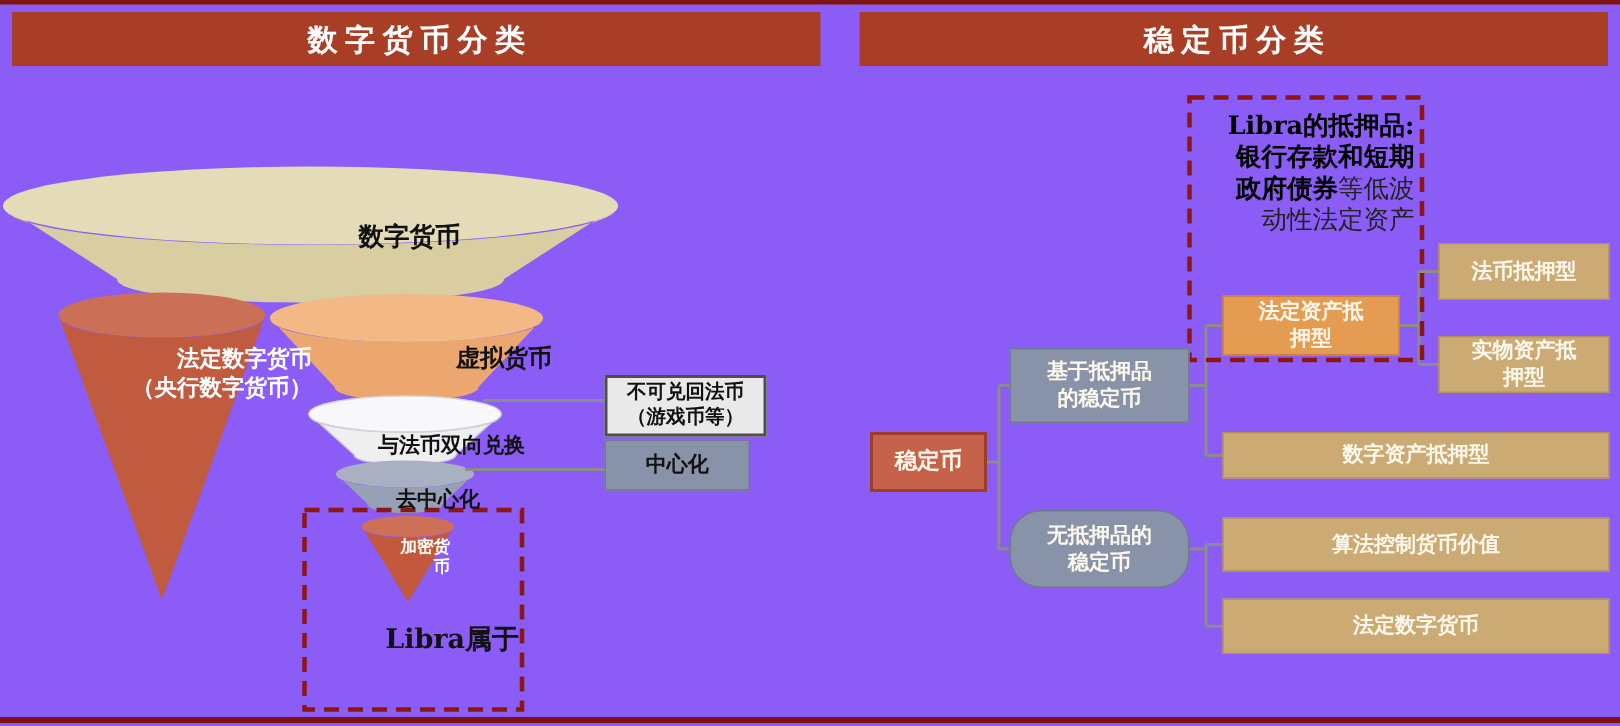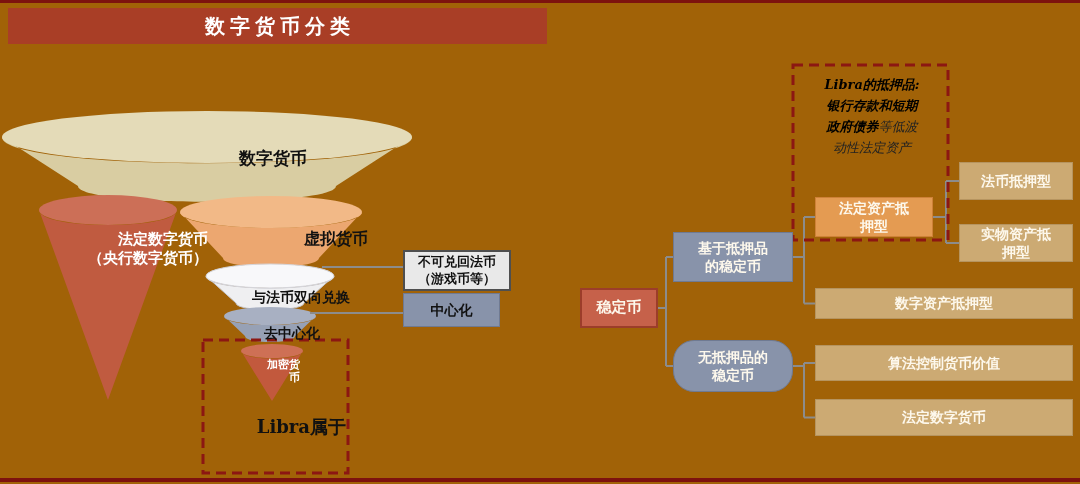--- a/index.html
+++ b/index.html
@@ -1,16 +1,16 @@
 <!DOCTYPE html>
 <html style="--brand-red: #A93E26; --rule-dark: #7D120E; --dashed-red: #8C1712; --connector: #8C8C8C; --funnel-beige: #D9CDA2; --funnel-beige-top: #E4DBB8; --cone-red: #C05B40; --cone-red-top: #CC6F57; --funnel-orange: #ECA770; --funnel-orange-top: #F2B987; --funnel-white: #EFEFF1; --funnel-white-top: #F8F8FA; --funnel-slate: #97A1B5; --funnel-slate-top: #A8B0C2; --small-cone-red: #C2593D; --small-cone-red-top: #CE7055; --box-red: #C6614A; --box-red-border: #9C3D2A; --box-slate: #8893AA; --box-slate-border: #6F7A92; --box-orange: #E49B52; --box-orange-border: #CE8138; --box-tan: #CCAA73; --box-tan-border: #B6945F; --callout-gray: #E9E9E9; --callout-border: #4F4F4F; --text-dark: #111111; --text-light: #FDF8EC;"><head>
 <meta charset="utf-8">
 <style>
   html,body{margin:0;padding:0;background:#fff;}
-  .stage{position:relative;width:1080px;height:484px;background:#a16207;overflow:hidden;
+  .stage{position:relative;width:1080px;height:484px;background:#8b5cf6;overflow:hidden;
          font-family:"DejaVu Serif","Liberation Serif",serif;}
   .rule{position:absolute;left:0;width:1080px;background:var(--rule-dark,#7D120E);}
   .hdr{position:absolute;background:var(--brand-red,#A93E26);color:#fff;font-weight:bold;
        font-size:20px;letter-spacing:5px;text-indent:5px;display:flex;align-items:center;
        justify-content:center;box-sizing:border-box;}
   .lbl{position:absolute;text-align:right;color:var(--text-dark,#111);font-weight:bold;line-height:1.25;}
   .lbl.white{color:#fff;}
   .box{position:absolute;display:flex;flex-direction:column;align-items:center;justify-content:center;
        text-align:center;font-weight:bold;box-sizing:border-box;line-height:1.3;}
   .red-box{background:var(--box-red,#C6614A);border:2px solid var(--box-red-border,#9C3D2A);
@@ -18,34 +18,35 @@
   .slate-box{background:var(--box-slate,#8893AA);border:1px solid var(--box-slate-border,#6F7A92);
            color:var(--text-light,#FDF8EC);font-size:14px;}
   .orange-box{background:var(--box-orange,#E49B52);border:1px solid var(--box-orange-border,#CE8138);
            color:var(--text-light,#FDF8EC);font-size:14px;}
   .tan-box{background:var(--box-tan,#CCAA73);border:1px solid var(--box-tan-border,#B6945F);
            color:var(--text-light,#FDF8EC);font-size:14px;}
   .callout-gray{background:var(--callout-gray,#E9E9E9);border:2px solid var(--callout-border,#4F4F4F);
            color:#111;font-size:13px;}
   .callout-slate{background:var(--box-slate,#8893AA);border:1px solid var(--box-slate-border,#6F7A92);
            color:#111;font-size:14px;}
-  .note{position:absolute;color:#000;font-size:13px;line-height:21px;text-align:center;font-style:italic;}
+  .note{position:absolute;color:#000;font-size:17px;line-height:21px;text-align:right;}
   .note .b{font-weight:bold;}
   .note .r{font-weight:normal;color:#222;}
   svg{position:absolute;left:0;top:0;}
 </style>
 </head>
 <body>
 
 <div class="stage">
 
   <div class="rule" style="top:0;height:3px;"></div>
   <div class="rule" style="top:478px;height:4px;"></div>
 
   <div class="hdr" style="left:8px;top:8px;width:539px;height:36px;">数字货币分类</div>
+  <div class="hdr" style="left:573px;top:8px;width:499px;height:36px;">稳定币分类</div>
 
   <svg width="1080" height="484" viewBox="0 0 1080 484">
 
     <g>
       <path d="M 2 137 L 78 186 C 78 207 336 207 336 186 L 412 137 C 412 172 2 172 2 137 Z" fill="var(--funnel-beige,#D9CDA2)"></path>
       <ellipse cx="207" cy="137" rx="205" ry="26" fill="var(--funnel-beige-top,#E4DBB8)"></ellipse>
     </g>
 
     <g>
       <path d="M 39 210 L 108 400 L 177 210 C 177 230 39 230 39 210 Z" fill="var(--cone-red,#C05B40)"></path>

